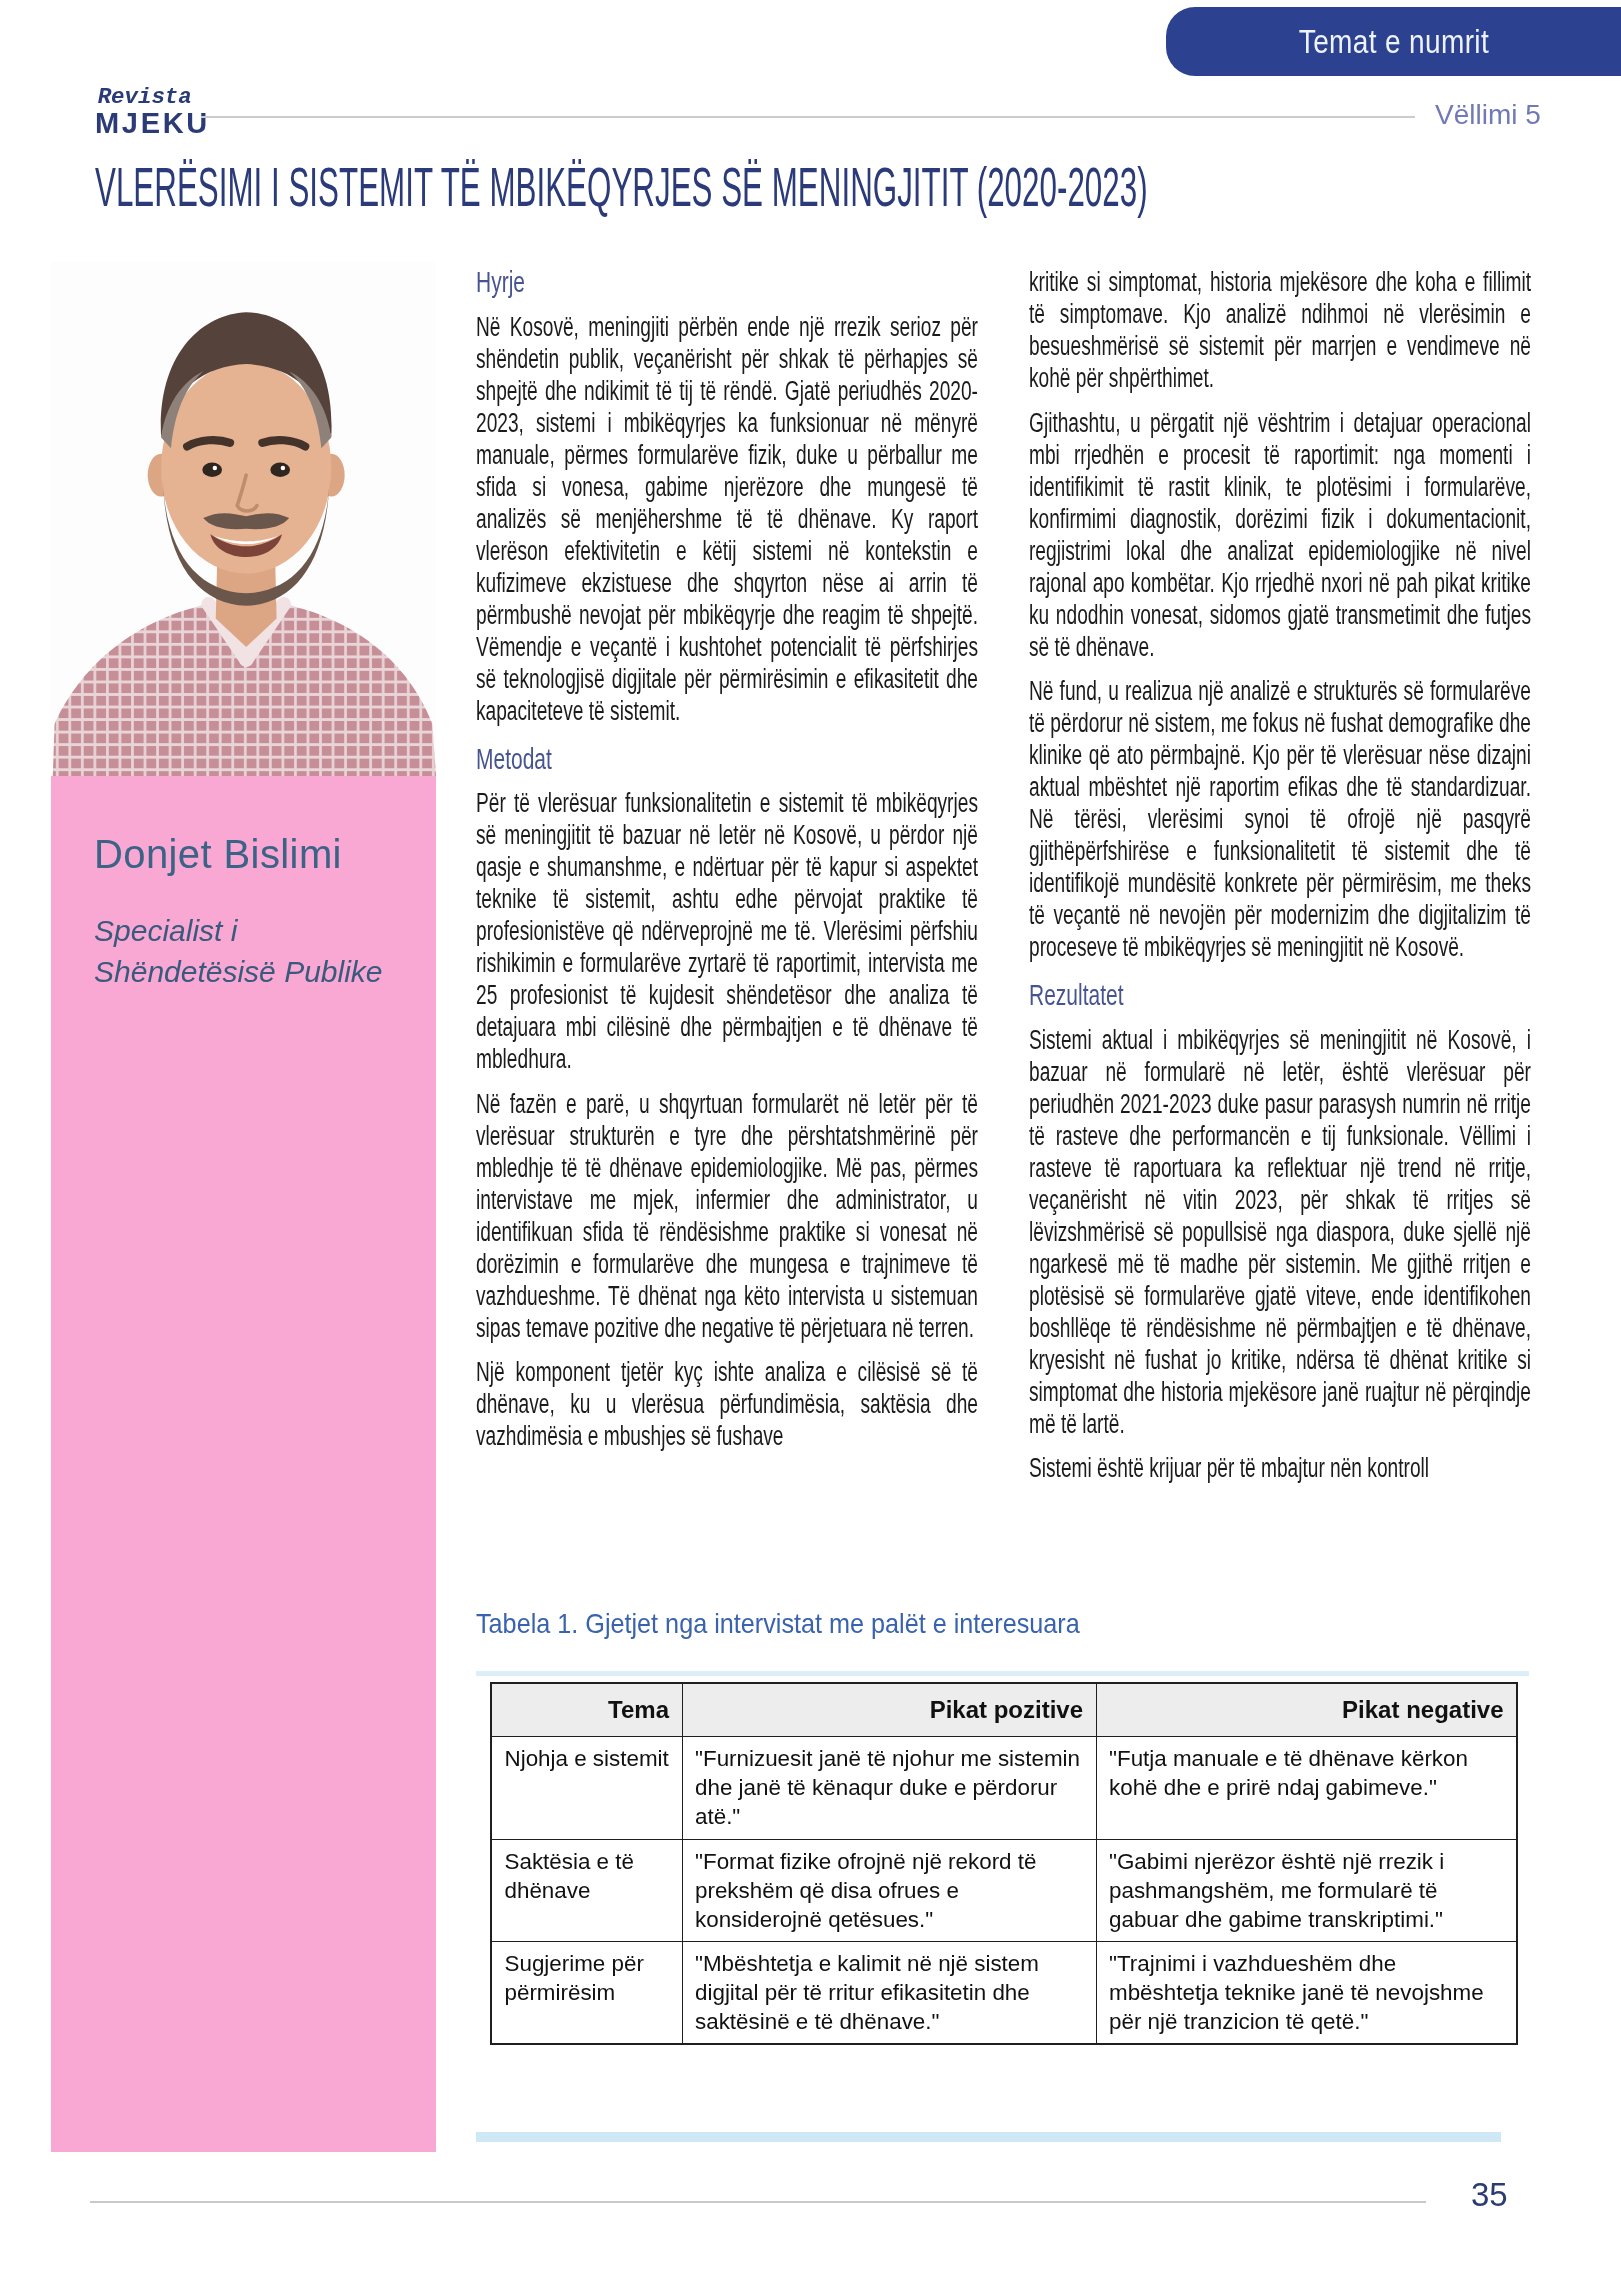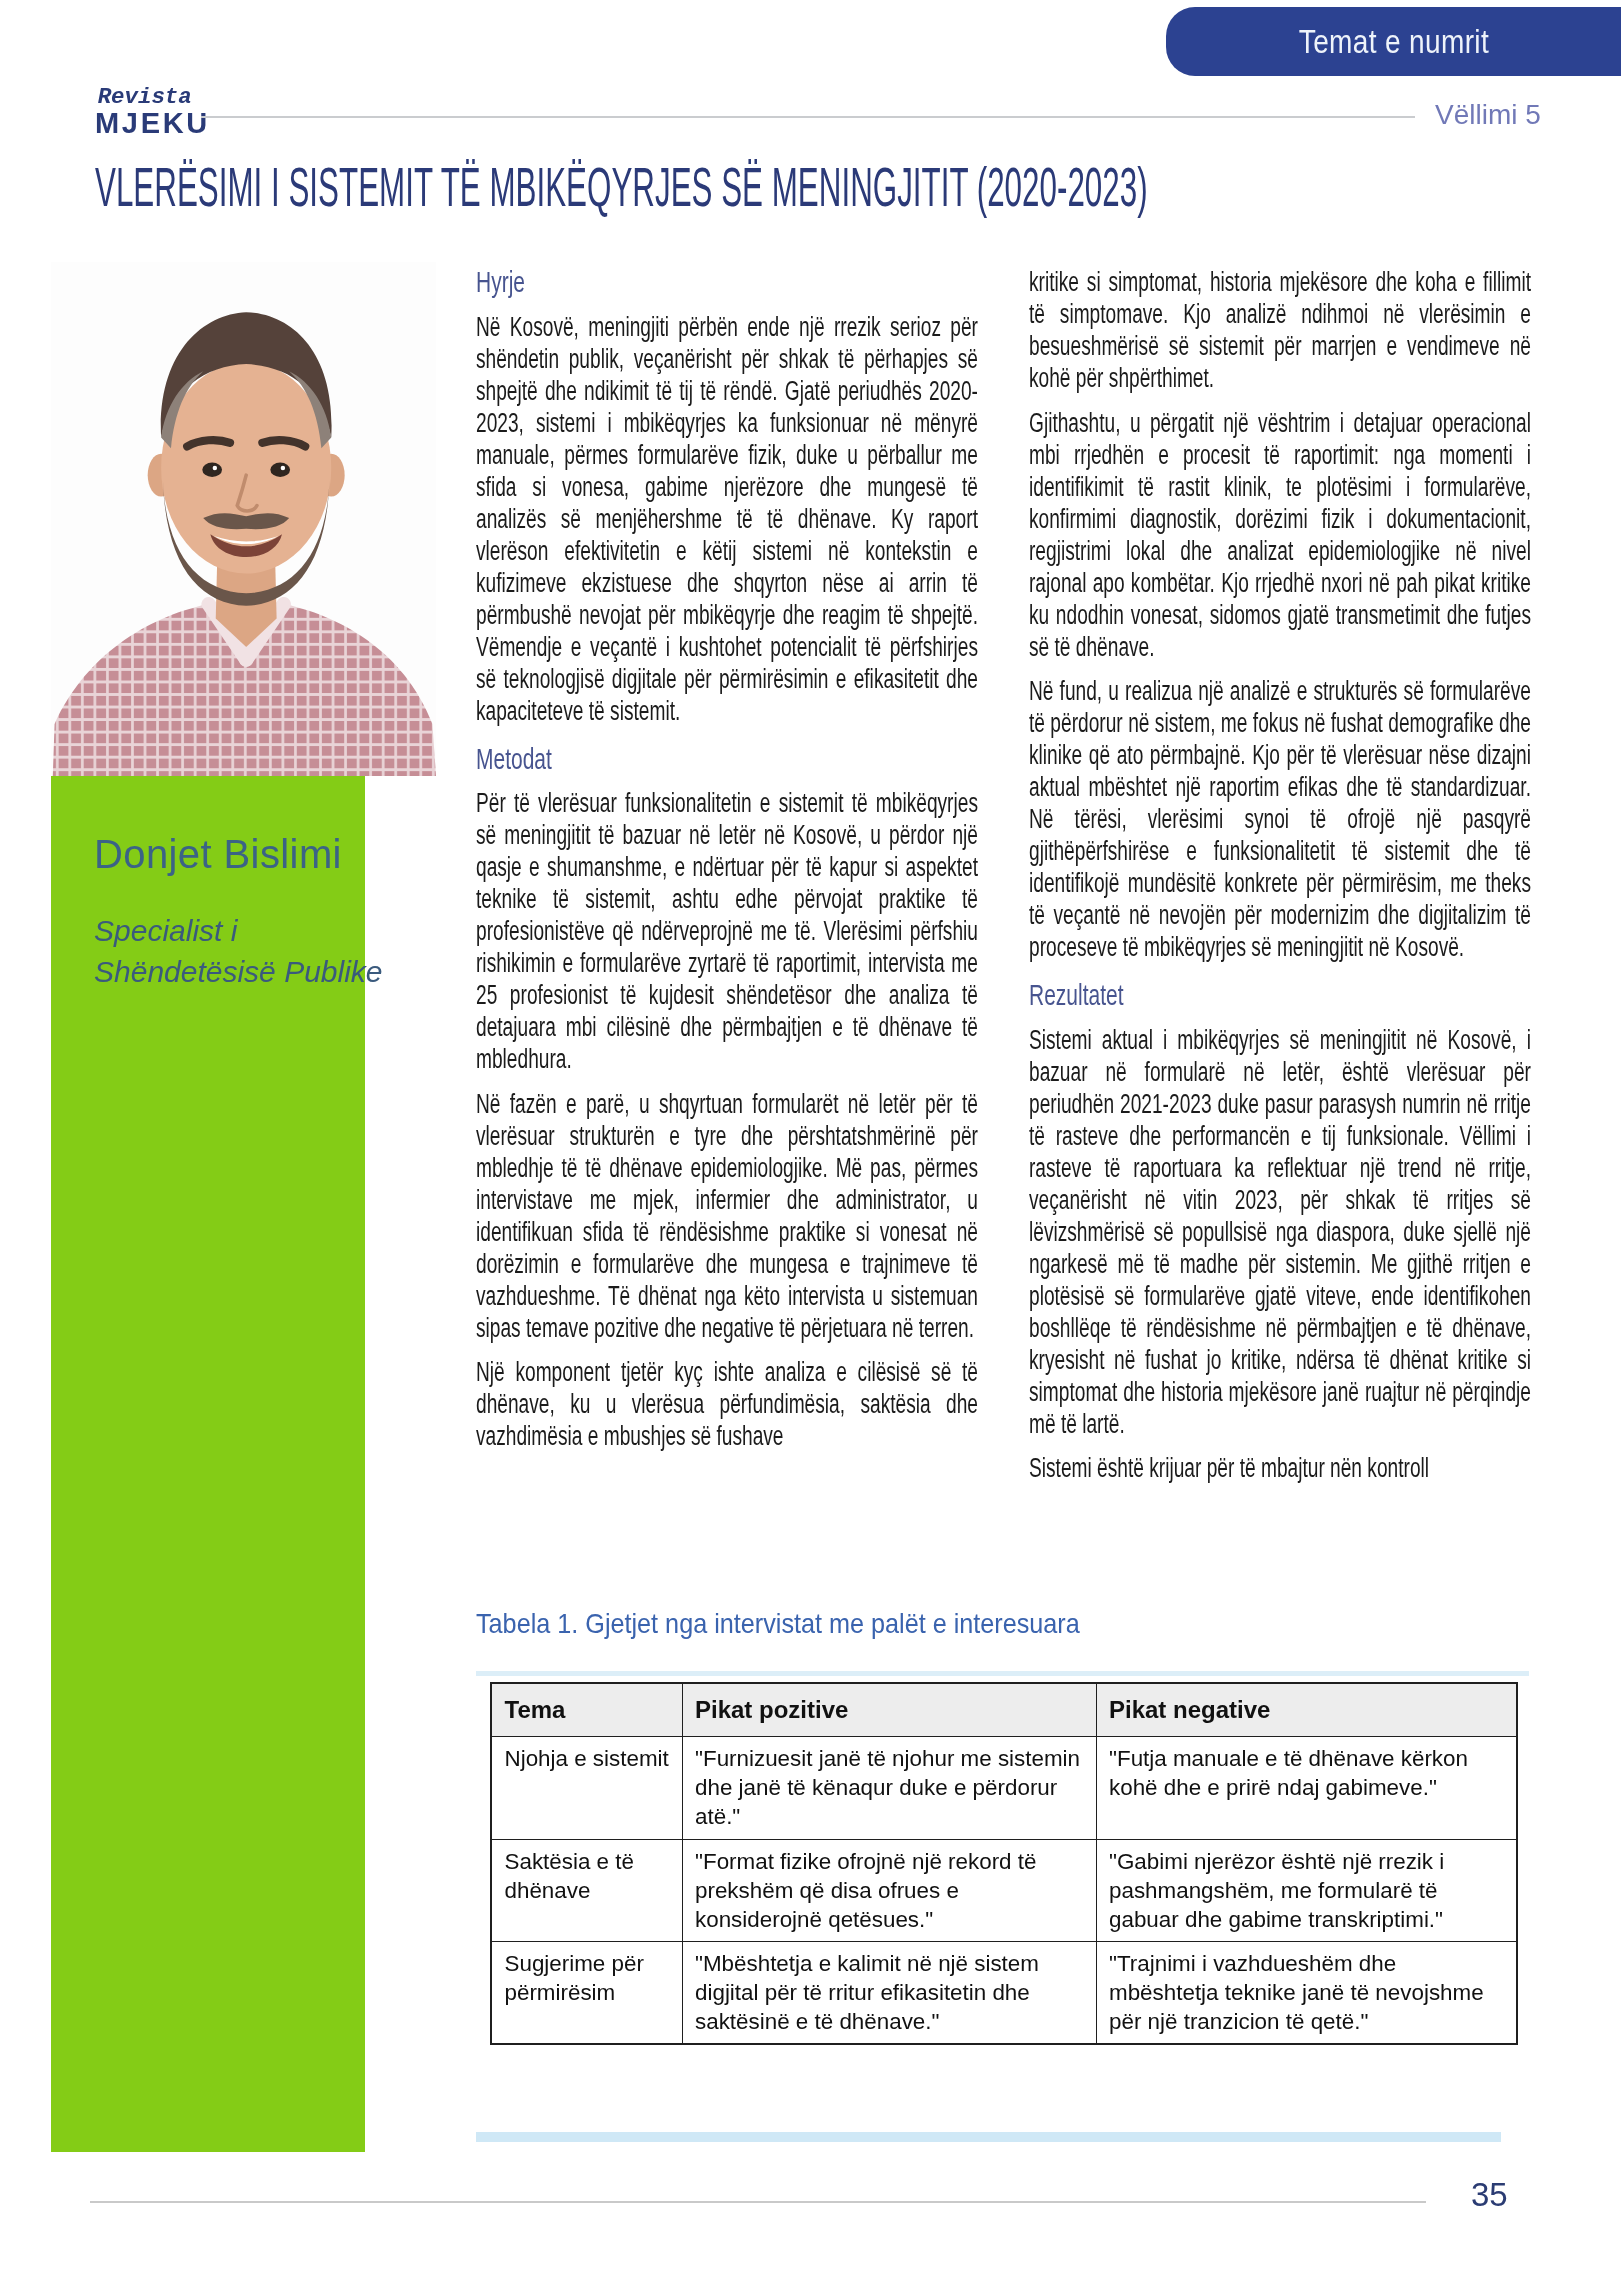--- a/index.html
+++ b/index.html
@@ -22,21 +22,21 @@
   .logo .mj{font-size:29px; font-weight:bold; letter-spacing:2.7px; display:block; margin-top:0.9px;}
   .head-rule{position:absolute; left:201px; top:116px; width:1214px; height:1.8px; background:#cacccf;}
   .volume{position:absolute; left:1435px; top:99px; font-size:28px; color:#7179b7;}
   .title{
     position:absolute; left:95px; top:154px; margin:0; color:#2b3a78;
     font-size:56px; font-weight:normal; white-space:nowrap;
     transform:scaleX(.56); transform-origin:0 0; letter-spacing:0;
   }
   
   .photo{position:absolute; left:51px; top:262px; width:385px; height:514px; background:#ffffff;}
-  .panel{position:absolute; left:51px; top:776px; width:314px; height:1376px; background:#84cc16;}
+  .panel{position:absolute; left:51px; top:776px; width:385px; height:1376px; background:#f9a8d4;}
   .author-name{position:absolute; left:43px; top:56px; font-size:40px; color:#3b6386; letter-spacing:0.4px;}
   .author-role{position:absolute; left:43px; top:134px; width:296px; font-style:italic; font-size:30px; line-height:41px; color:#3a5a7d;}
   .corr{position:absolute; left:43px; bottom:16px; font-size:26px; line-height:37px; color:#2a4f72;}
   .corr a{color:#2a4f72; text-decoration:none; cursor:pointer;}
   
   .col{
     position:absolute; top:266px; width:708px;
     transform:scaleX(.709); transform-origin:0 0;
     font-size:27px; line-height:32px; color:#1b1b1b; text-align:justify;
   }
@@ -51,21 +51,21 @@
     white-space:nowrap; transform:scaleX(.9); transform-origin:0 0;
   }
   .rule-above{position:absolute; left:476px; top:1671px; width:1053px; height:5.4px; background:#dceef8;}
   .rule-below{position:absolute; left:476px; top:2132px; width:1025px; height:9.9px; background:#cfe8f6;}
   table.findings{
     position:absolute; left:490px; top:1682px; width:1025px;
     border-collapse:collapse; table-layout:fixed;
     font-size:22.4px; line-height:29px; color:#111; border:2.2px solid #1f1f1f;
   }
   table.findings th, table.findings td{border:1.3px solid #1f1f1f; padding:7.2px 12.5px; vertical-align:top;}
-  table.findings th{background:#ededed; font-size:24px; text-align:left; padding:10.7px 12.5px 12.5px;}
+  table.findings th{background:#ededed; font-size:24px; text-align:right; padding:10.7px 12.5px 12.5px;}
   col.c-tema{width:191px;} col.c-poz{width:414px;} col.c-neg{width:421px;}
   td.tema{vertical-align:bottom; padding-bottom:10.7px;}
   td.mid{vertical-align:middle;}
   tr.r{height:100px;}
   
   .foot-rule{position:absolute; left:90px; top:2201px; width:1336px; height:1.8px; background:#c9c9c9;}
   .page-num{position:absolute; left:1463px; top:2176px; font-size:33px; color:#2b3c73;margin-left:8px;}
 </style>
 </head>
 <body>

